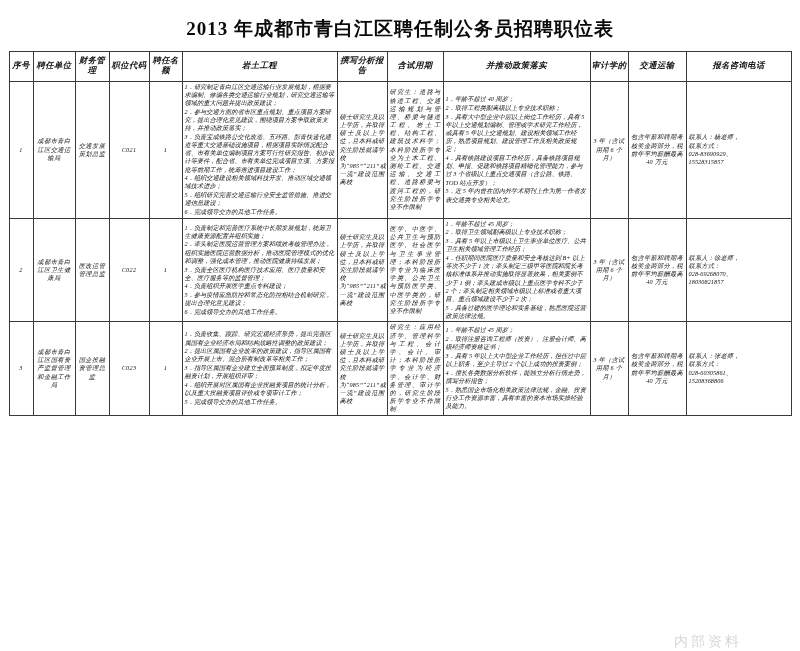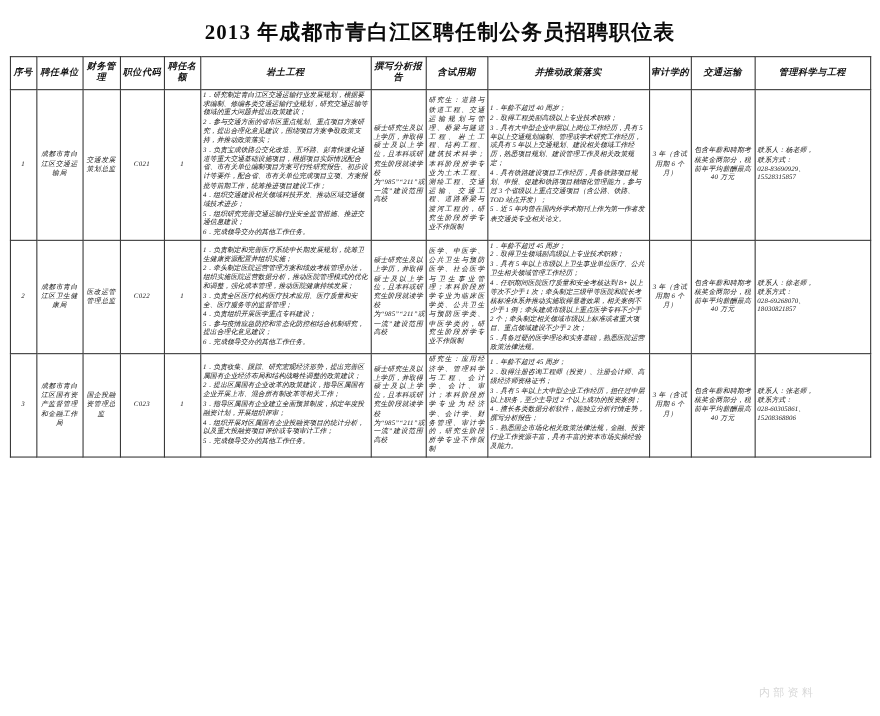--- a/index.html
+++ b/index.html
@@ -95,22 +95,22 @@
     text-align:left;
     font-size:7px;
     line-height:1.7;
     padding:3px 5px;
     letter-spacing:0.2px;
   }
   td.contact p{margin:0;}
   .phone{font-family:"Liberation Serif","DejaVu Serif",serif;letter-spacing:0.1px;}
   .watermark{
     position:absolute;
-    right:58px;bottom:14px;
-    font-size:10px;
+    right:58px;bottom:0;
+    font-size:14px;
     color:#d8d8d8;
     letter-spacing:3px;
     pointer-events:none;
     user-select:none;
   }
   colgroup col.c0{width:24px}
   colgroup col.c1{width:42px}
   colgroup col.c2{width:34px}
   colgroup col.c3{width:40px}
   colgroup col.c4{width:33px}
@@ -150,21 +150,21 @@
         <th class="vhdr">聘任单位</th>
         <th class="vhdr">财务管理</th>
         <th class="vhdr">职位代码</th>
         <th class="vhdr">聘任名额</th>
         <th>岩土工程</th>
         <th class="vhdr">撰写分析报告</th>
         <th>含试用期</th>
         <th>并推动政策落实</th>
         <th class="vhdr">审计学的</th>
         <th>交通运输</th>
-        <th>管理科学与工程</th>
+        <th>报名咨询电话</th>
       </tr>
     </thead>
     <tbody>
 
       <tr>
         <td class="ctext">1</td>
         <td class="vtext">成都市青白江区交通运输局</td>
         <td class="vtext">交通发展策划总监</td>
         <td class="ctext">C021</td>
         <td class="ctext">1</td>

